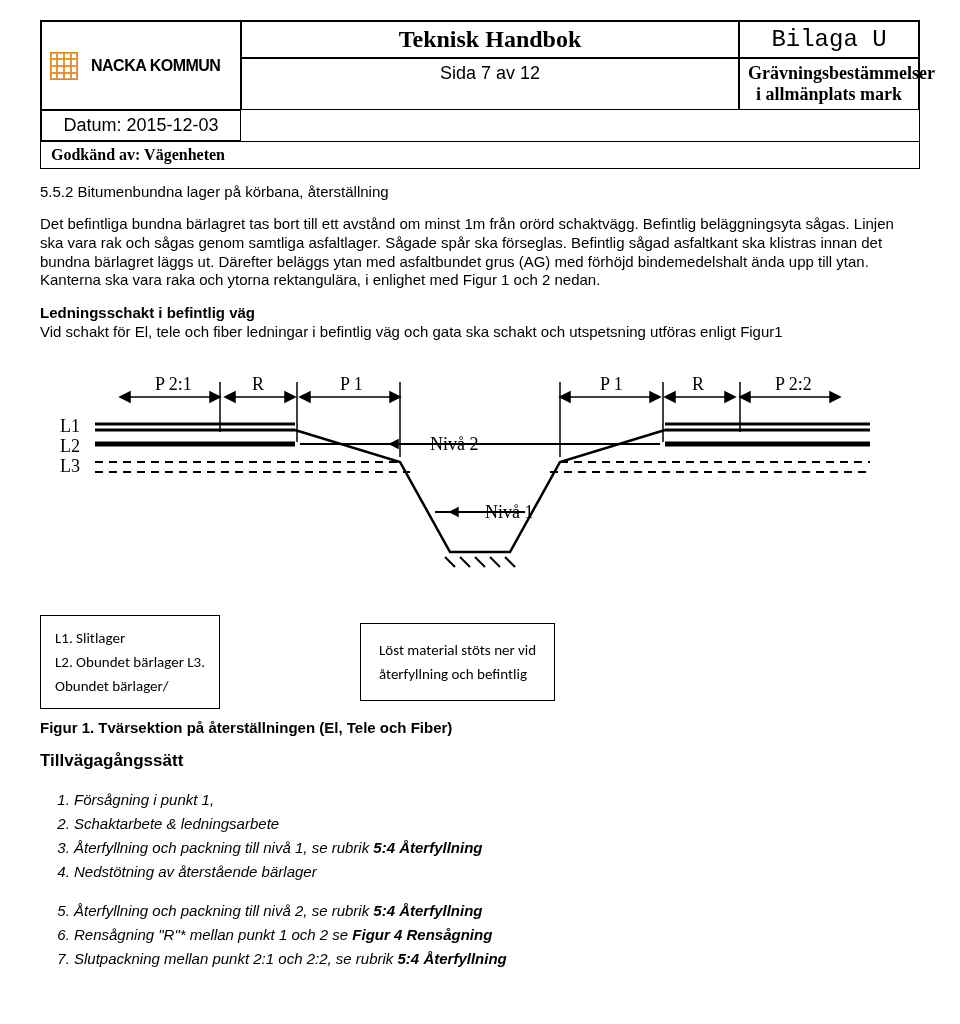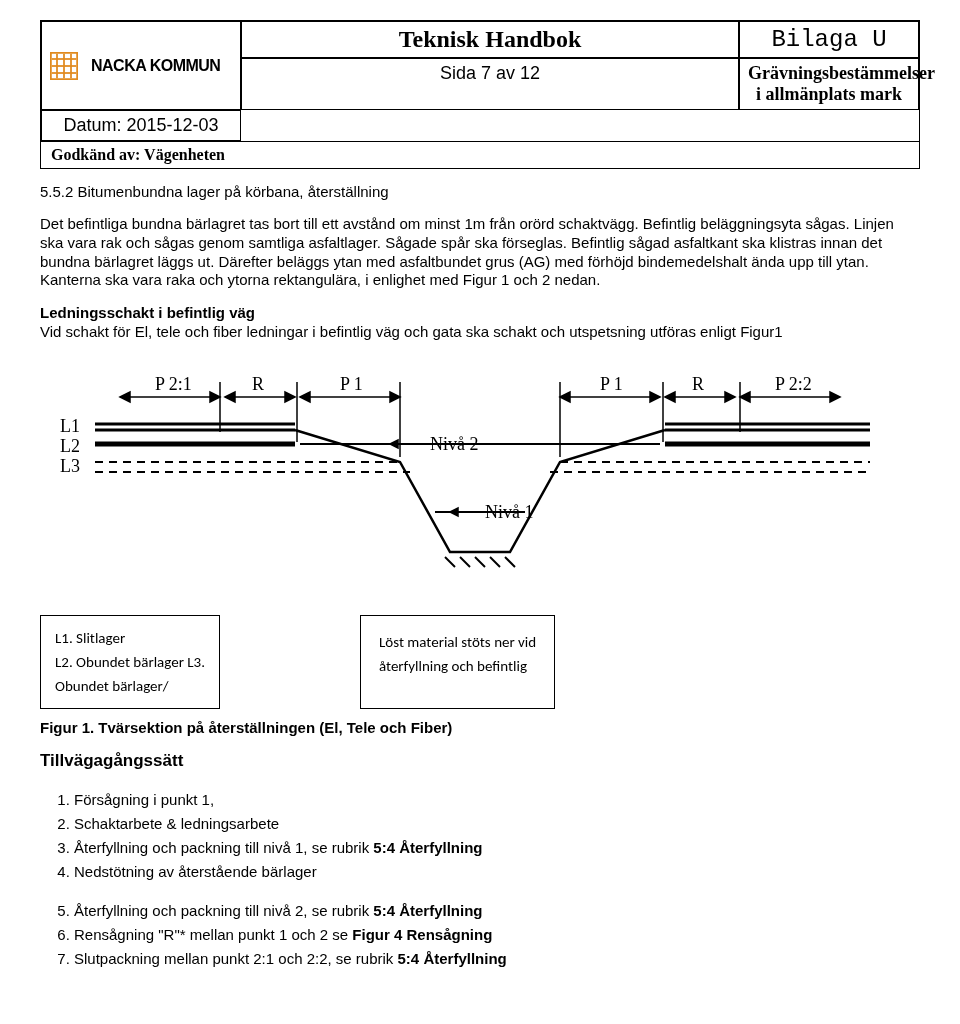--- a/index.html
+++ b/index.html
@@ -71,20 +71,21 @@
   .body-text { margin: 0; line-height: 1.25; }
   .body-text.mt { margin-top: 14px; }
   .body-text strong { font-weight: bold; }
   .figure-box {
     margin: 30px 0 10px 0;
   }
   .legend-row {
     display: flex;
     gap: 140px;
     margin-top: 20px;
+    align-items: center;
   }
   .legend-box {
     border: 1px solid #000;
     padding: 10px 14px;
     font-family: Calibri, Arial, sans-serif;
     font-size: 15px;
     line-height: 1.6;
   }
   .legend-right { padding: 14px 18px; }
   .caption {
@@ -98,20 +99,21 @@
     margin-top: 14px;
   }
   ol.steps {
     margin: 10px 0 0 0;
     padding-left: 34px;
   }
   ol.steps li {
     font-size: 15px;
     padding: 2px 0;
     line-height: 1.35;
+    font-style: italic;
   }
   ol.steps li.gap { margin-top: 14px; }
   .diagram-svg text { font-family: "Times New Roman", serif; font-size: 18px; }
 </style>
 </head>
 <body>
 
 
 
 <div class="header-grid">

